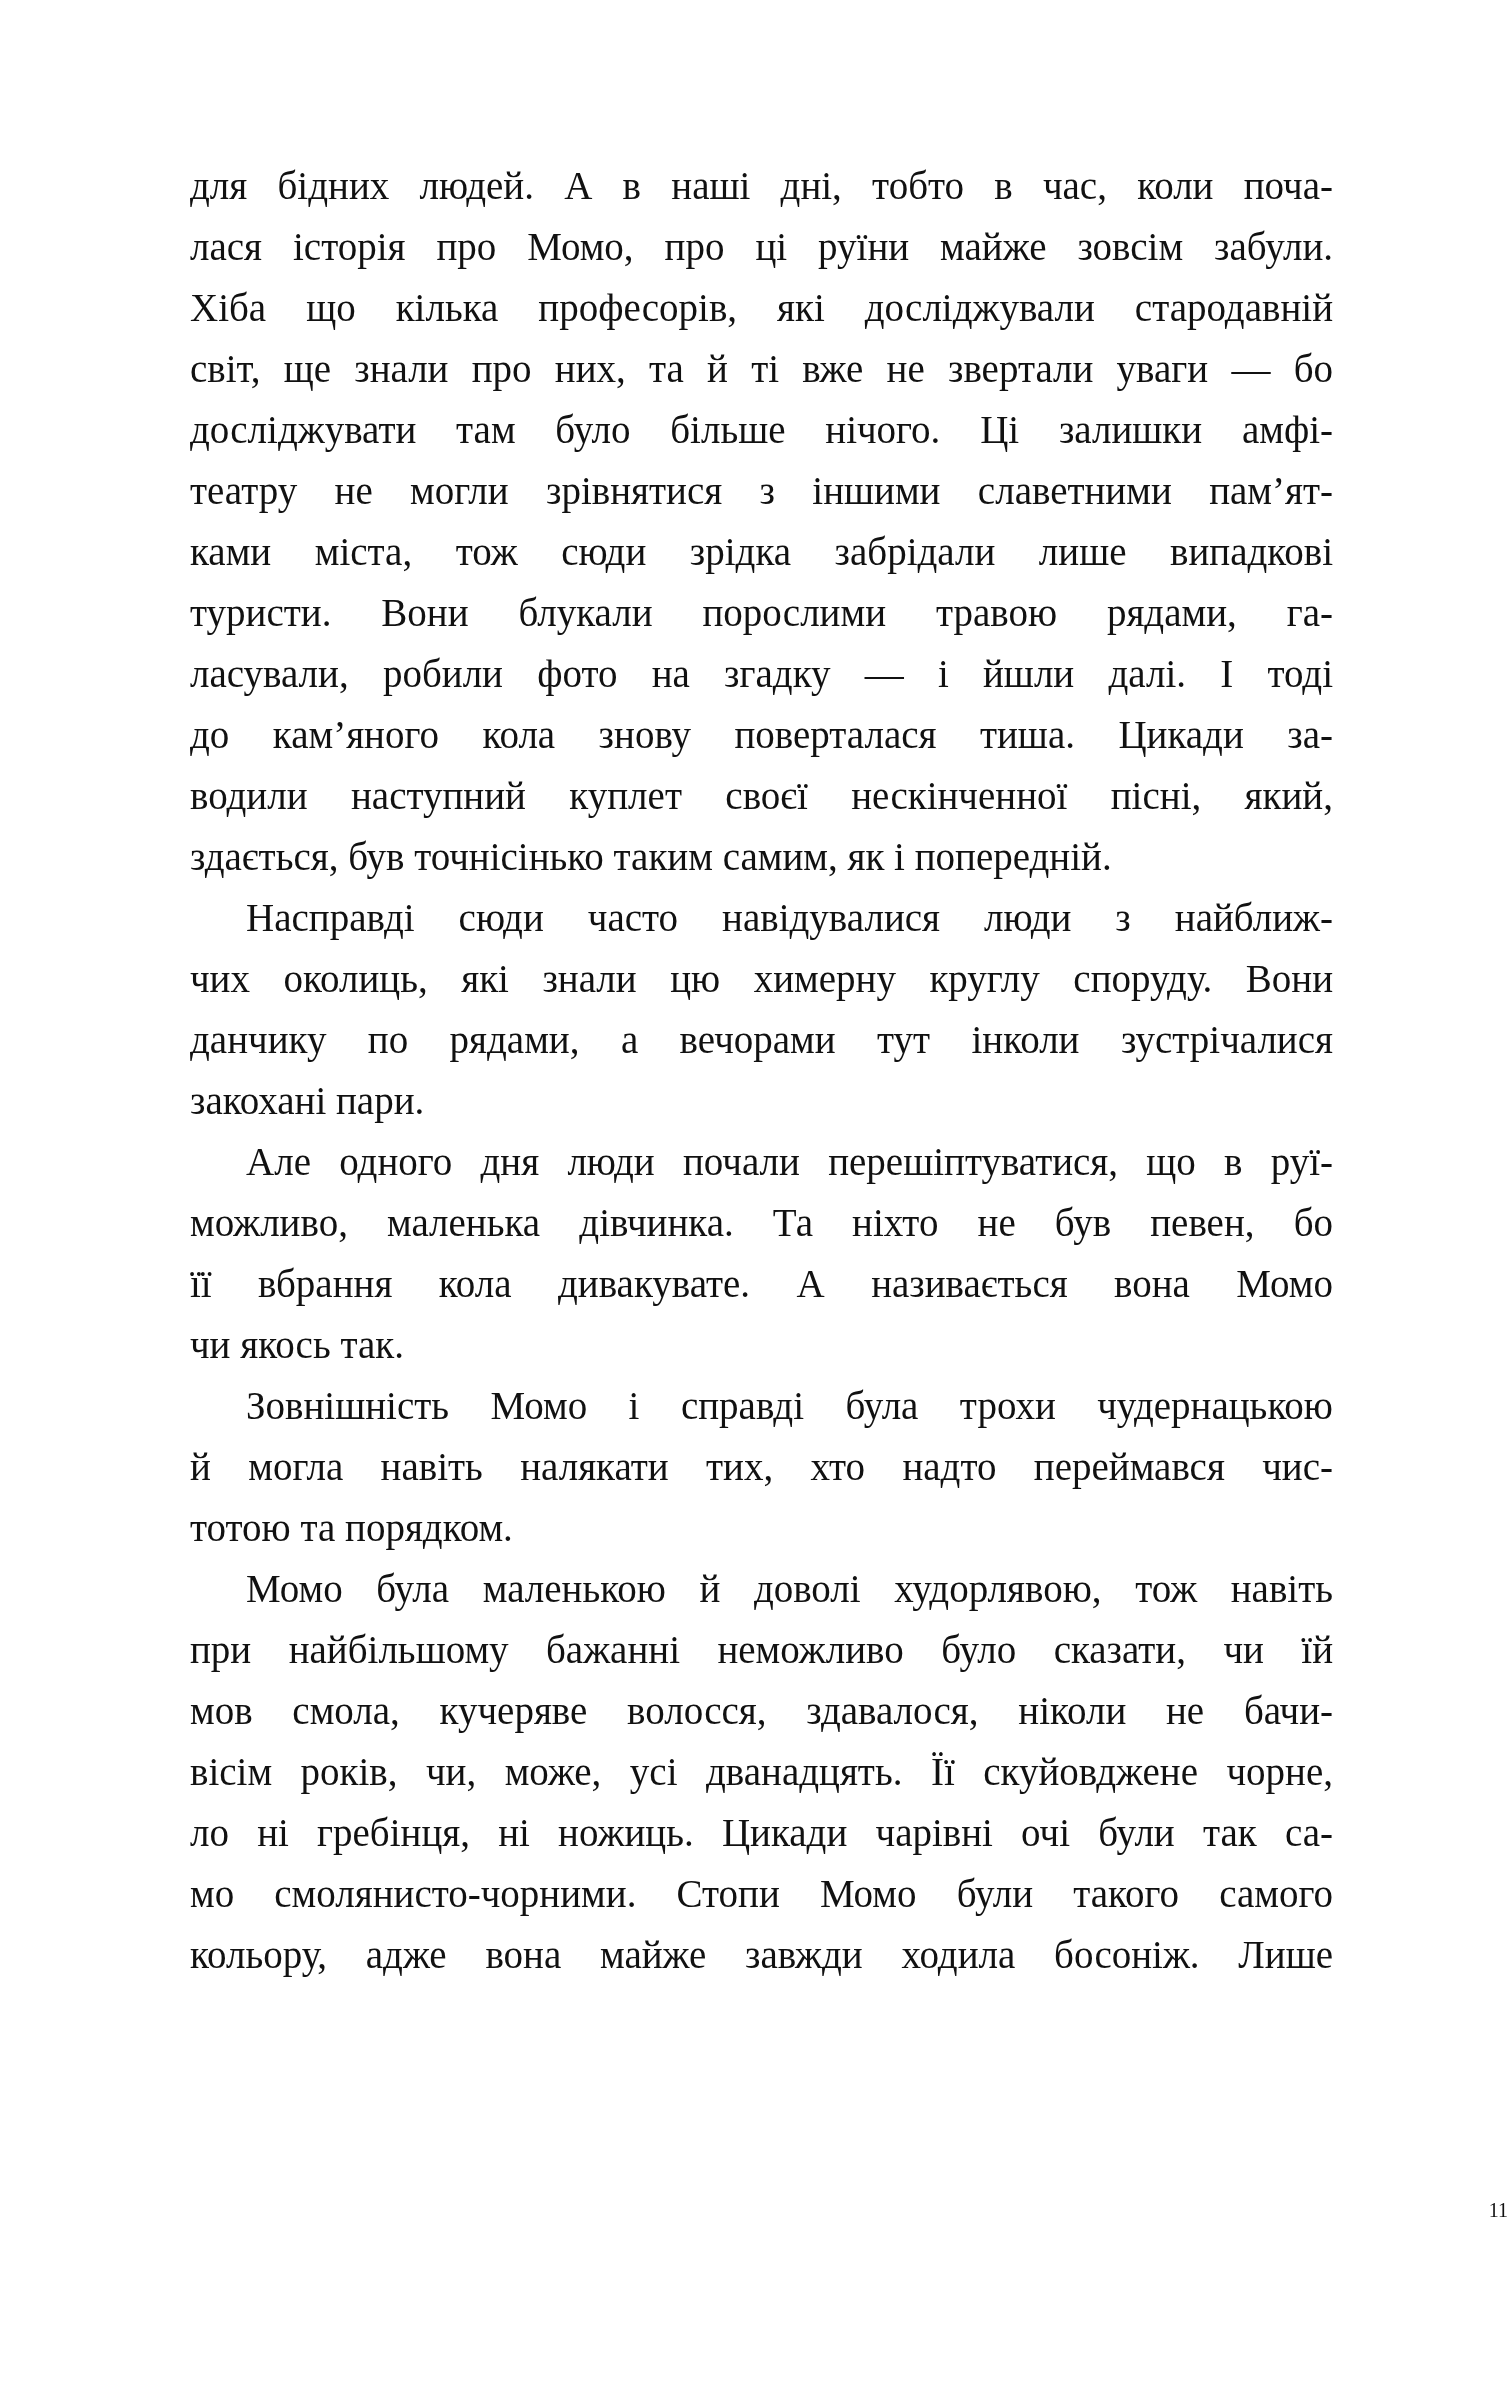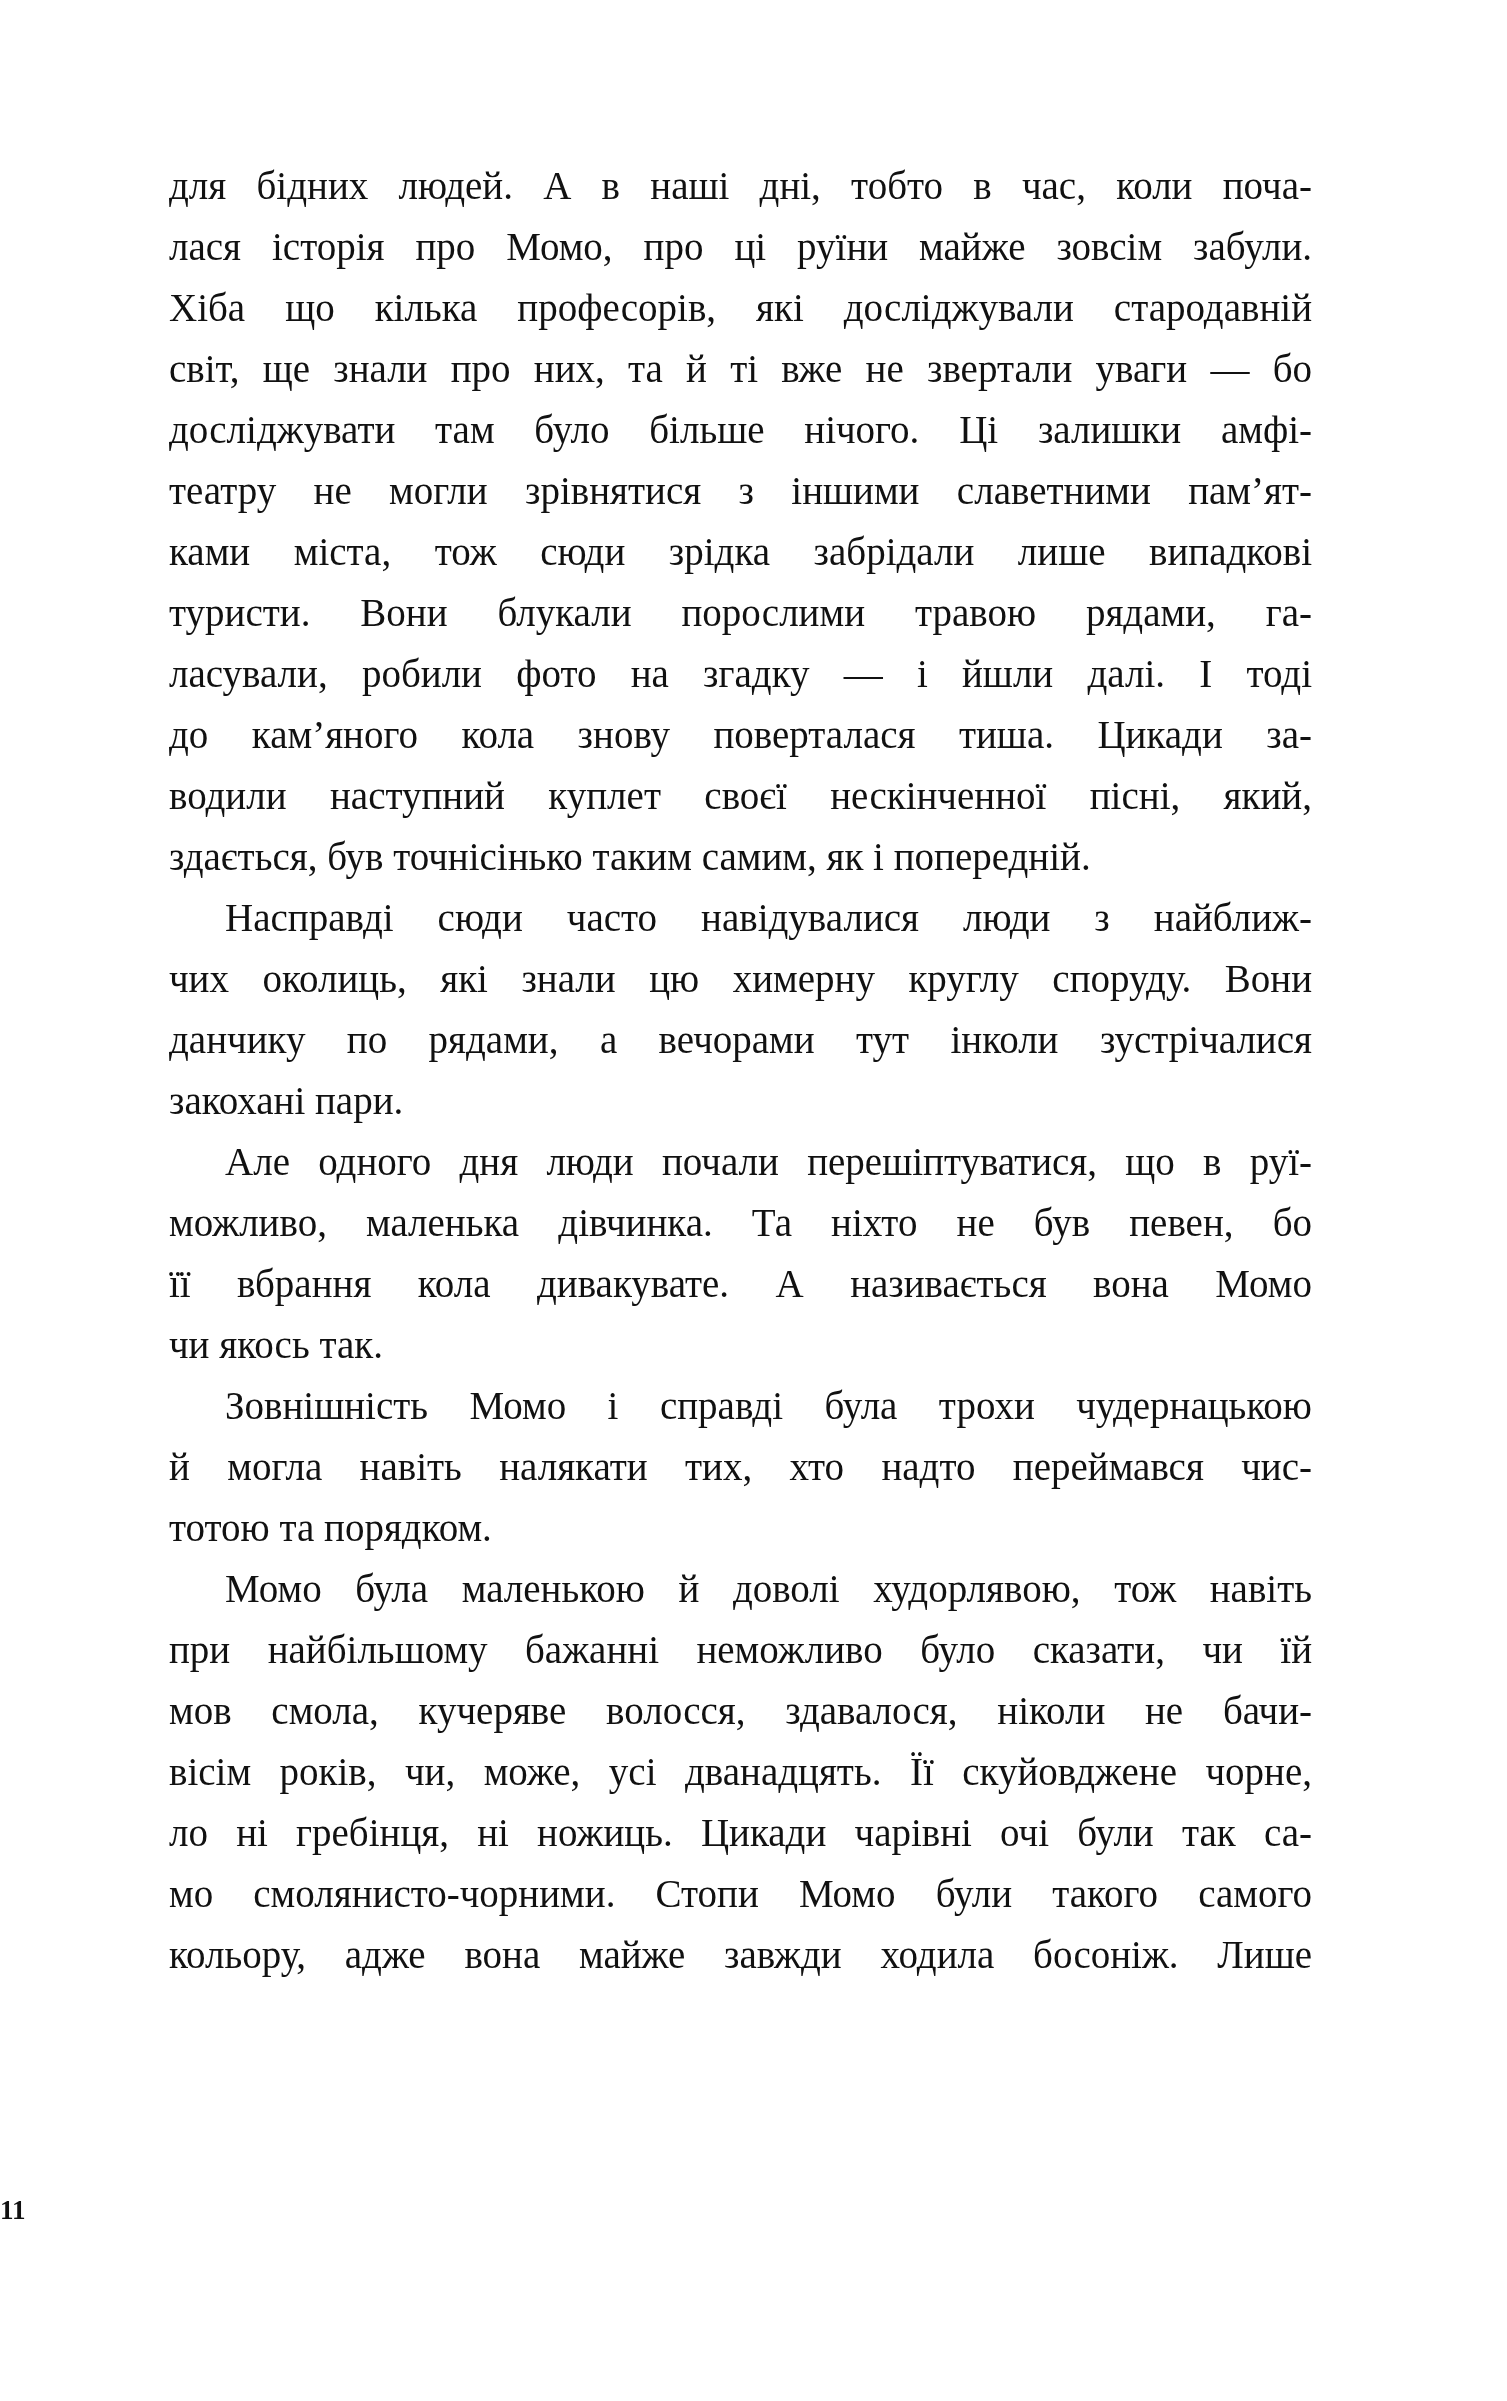--- a/index.html
+++ b/index.html
@@ -18,21 +18,21 @@
   .page {
     position: absolute;
     left: 0;
     top: 0;
     width: 1508px;
     height: 2401px;
     background: #ffffff;
   }
   .text-block {
     position: absolute;
-    left: 169px;
+    left: 190px;
     top: 155px;
     width: 1143px;
     font-size: 39px;
     line-height: 61px;
   }
   .line {
     display: block;
     white-space: nowrap;
     text-align: justify;
     text-align-last: justify;
@@ -44,25 +44,24 @@
     text-align-last: left;
   }
   .line.indent {
     padding-left: 56px;
   }
   .page-number {
     position: absolute;
     left: 0;
     width: 1508px;
     top: 2191px;
-    text-align: left;
-    font-size: 27px;
+    text-align: right;
+    font-size: 20px;
     line-height: 38px;
     padding-left: 0;
-    font-weight: bold;
   }
 </style>
 </head>
 <body>
 
 <div class="page">
   <div class="text-block">
 
     <div class="paragraph">
       <div class="line">для бідних людей. А в наші дні, тобто в час, коли поча-</div>

